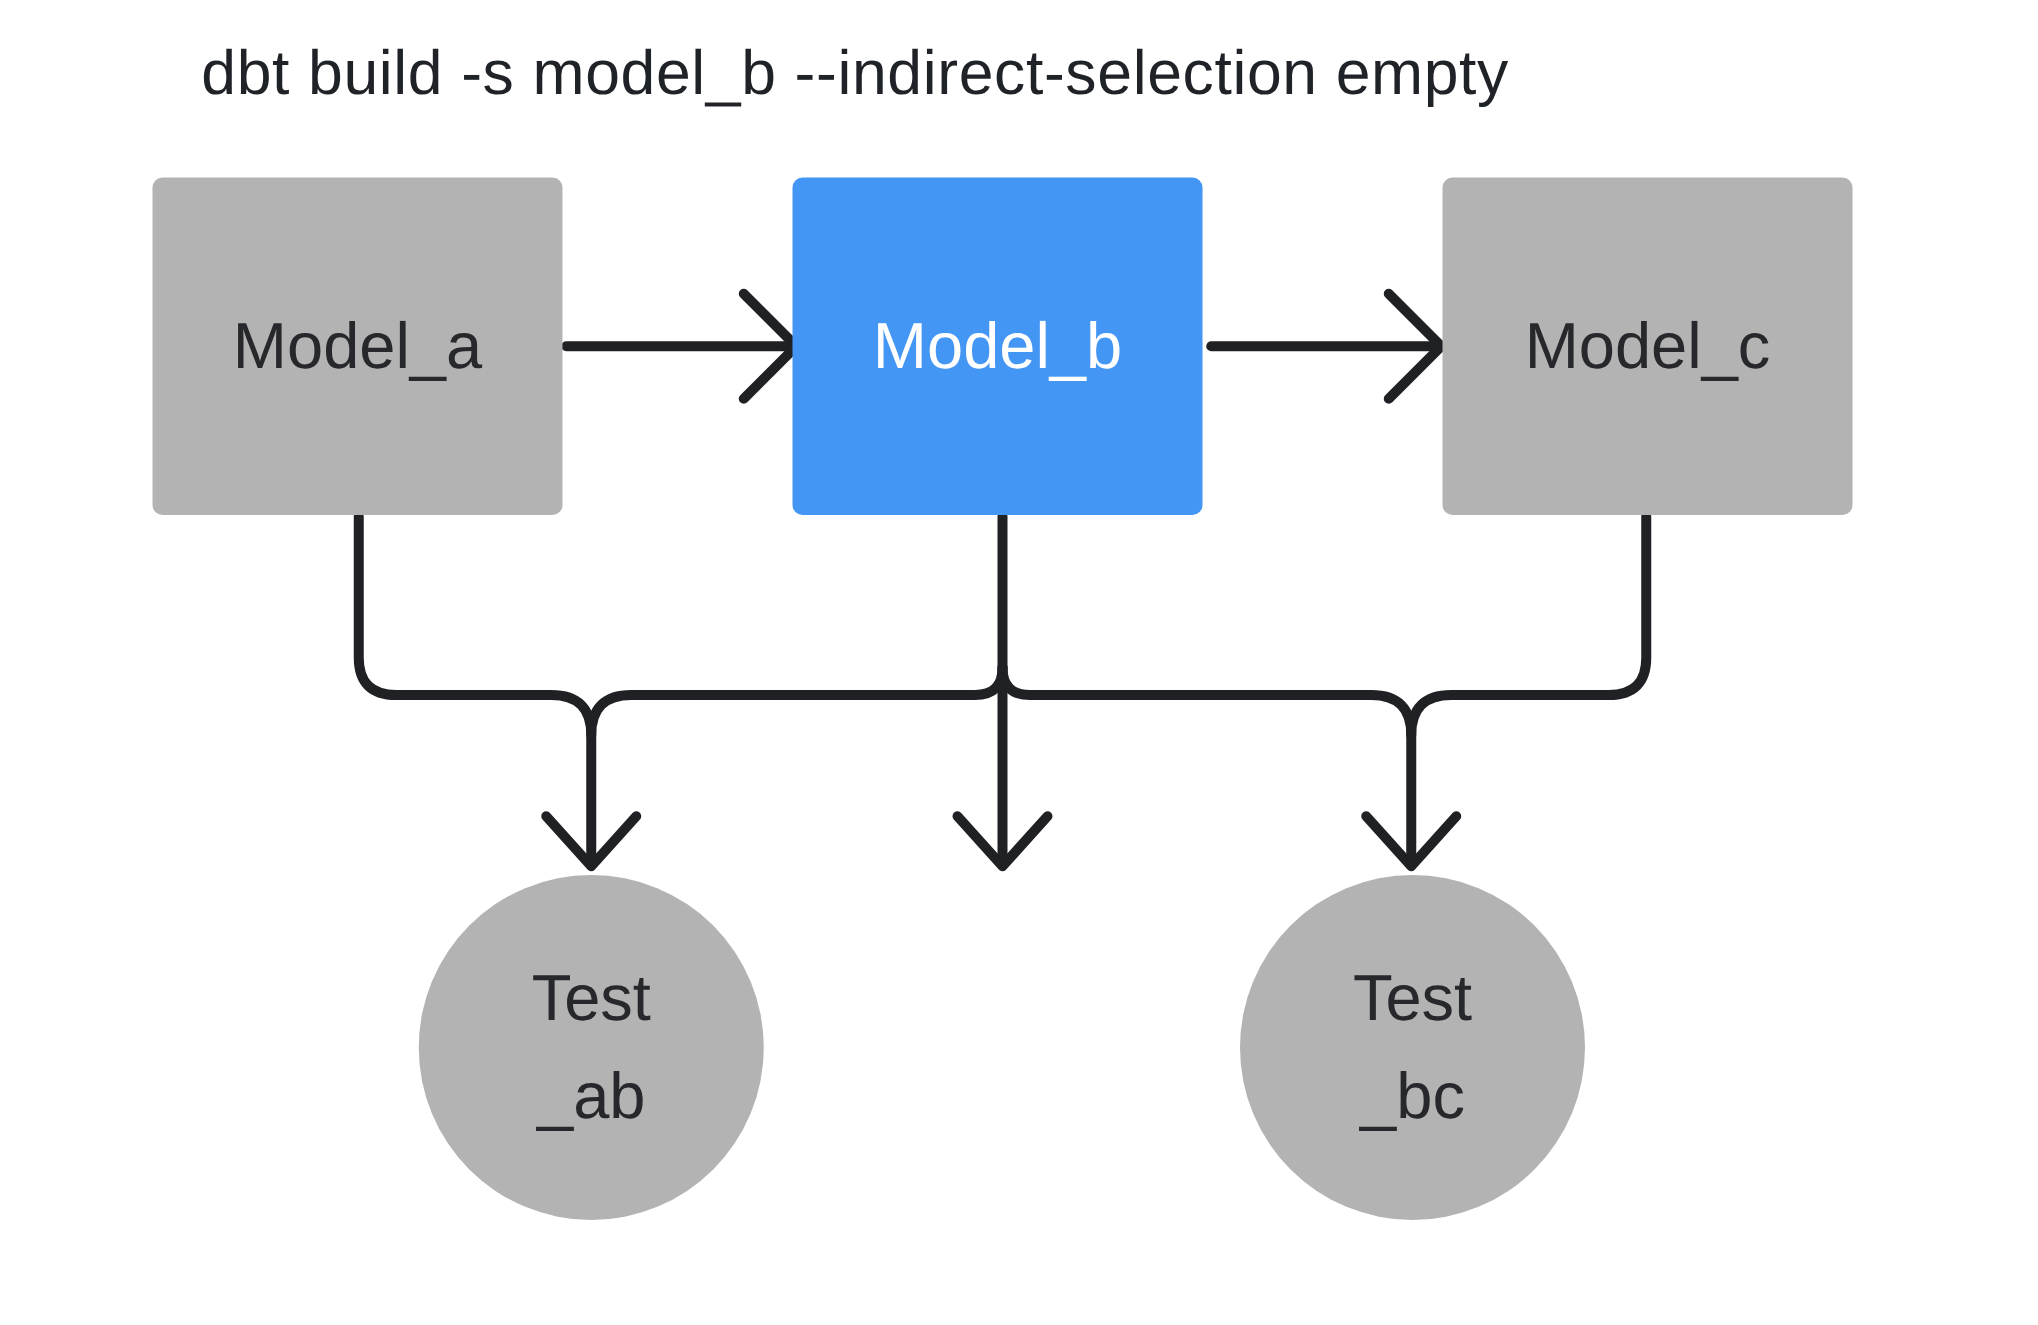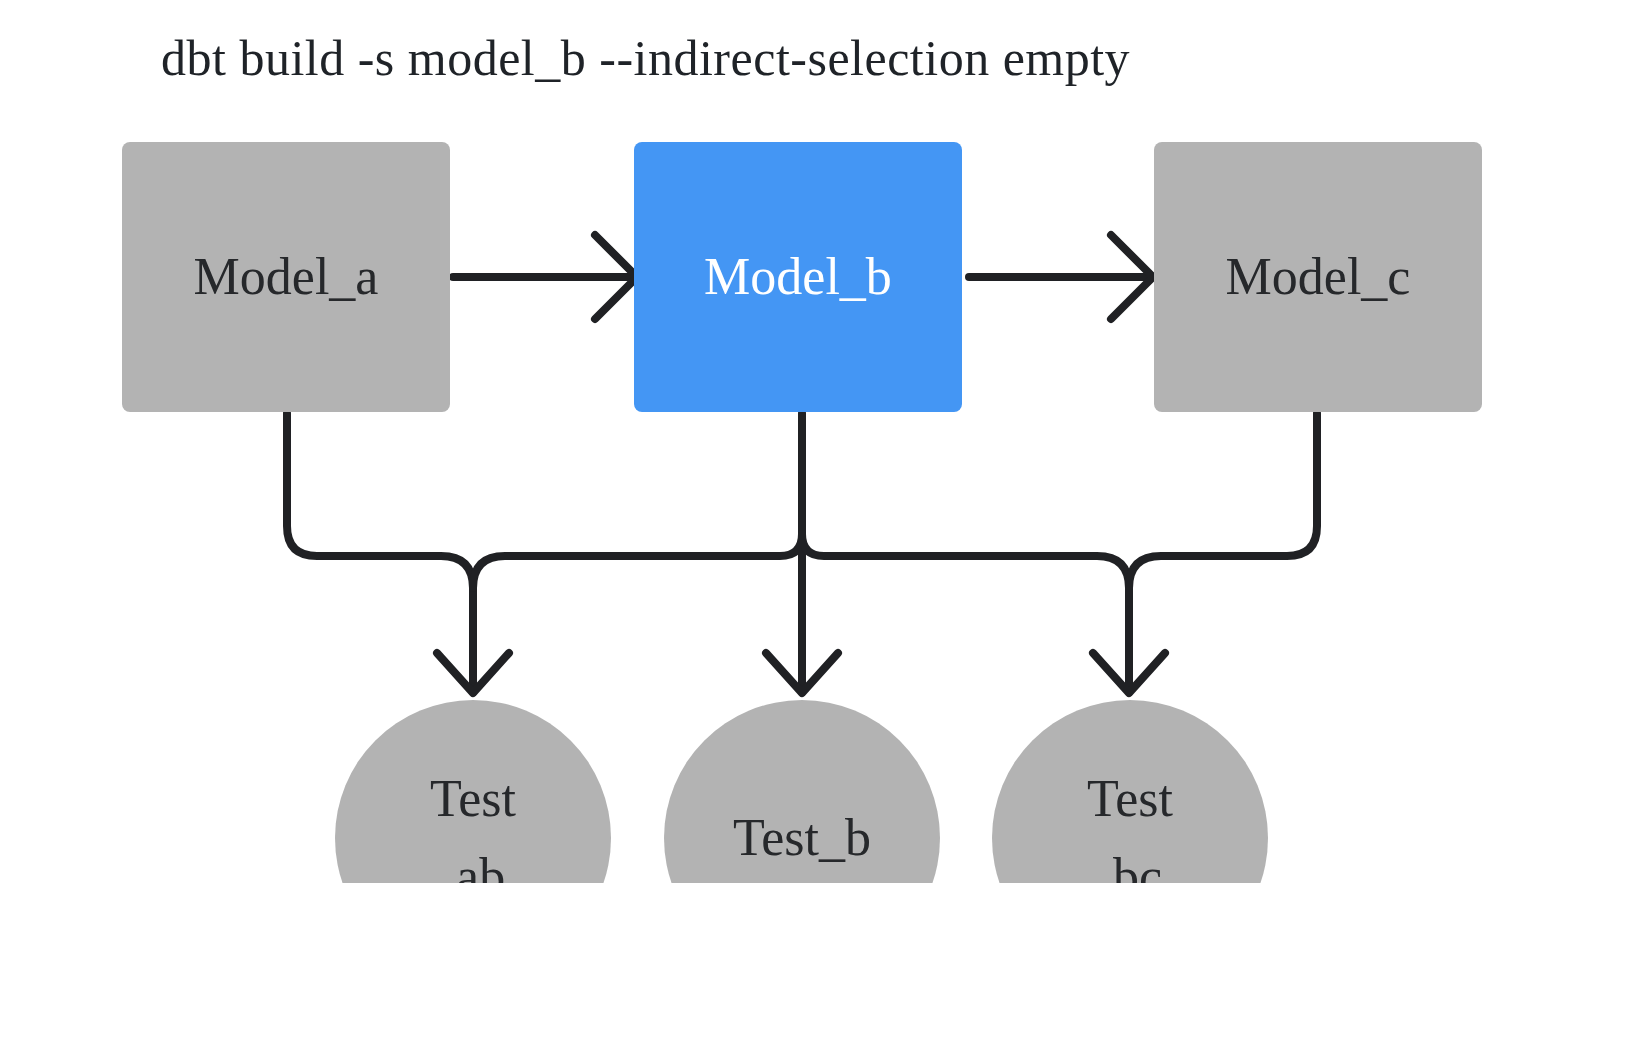--- a/index.html
+++ b/index.html
@@ -3,23 +3,23 @@
 <meta charset="utf-8">
 <style>
   html, body {
     margin: 0;
     padding: 0;
     background: #ffffff;
   }
   .stage {
     position: relative;
     width: 1630px;
-    height: 883px;
+    height: 1060px;
     background: var(--background, #ffffff);
-    font-family: Liberation Serif, serif;
+    font-family: Liberation Sans, sans-serif;
     overflow: hidden;
   }
   .title {
     position: absolute;
     left: 161px;
     top: 32px;
     font-size: 50px;
     line-height: 52px;
     font-weight: 500;
     letter-spacing: 0.5px;
@@ -38,21 +38,21 @@
     stroke: var(--edge-dark, #202124);
     stroke-width: 8;
     stroke-linecap: round;
     stroke-linejoin: round;
   }
   .node {
     position: absolute;
     display: flex;
     align-items: center;
     justify-content: center;
-    text-align: left;
+    text-align: center;
     box-sizing: border-box;
   }
   .node .node-label {
     font-size: 52px;
     line-height: 1.5;
     font-weight: 500;
     color: var(--label-dark, #26282b);
     white-space: pre-line;
   }
   .node.model {
@@ -122,22 +122,19 @@
 
   <div id="model-c" class="node model">
     <span class="node-label">Model_c</span>
   </div>
 
   <div id="test-ab" class="node test">
     <span class="node-label">Test
 _ab</span>
   </div>
 
-  <div id="test-b" class="node test">
-    <span class="node-label">Test_b</span>
-  </div>
 
   <div id="test-bc" class="node test">
     <span class="node-label">Test
 _bc</span>
   </div>
 
 </div>
 
 </body></html>

